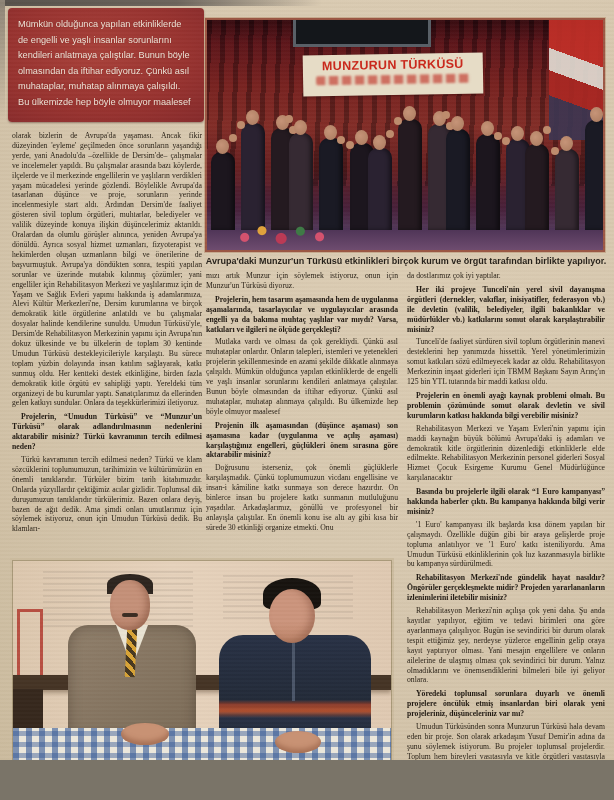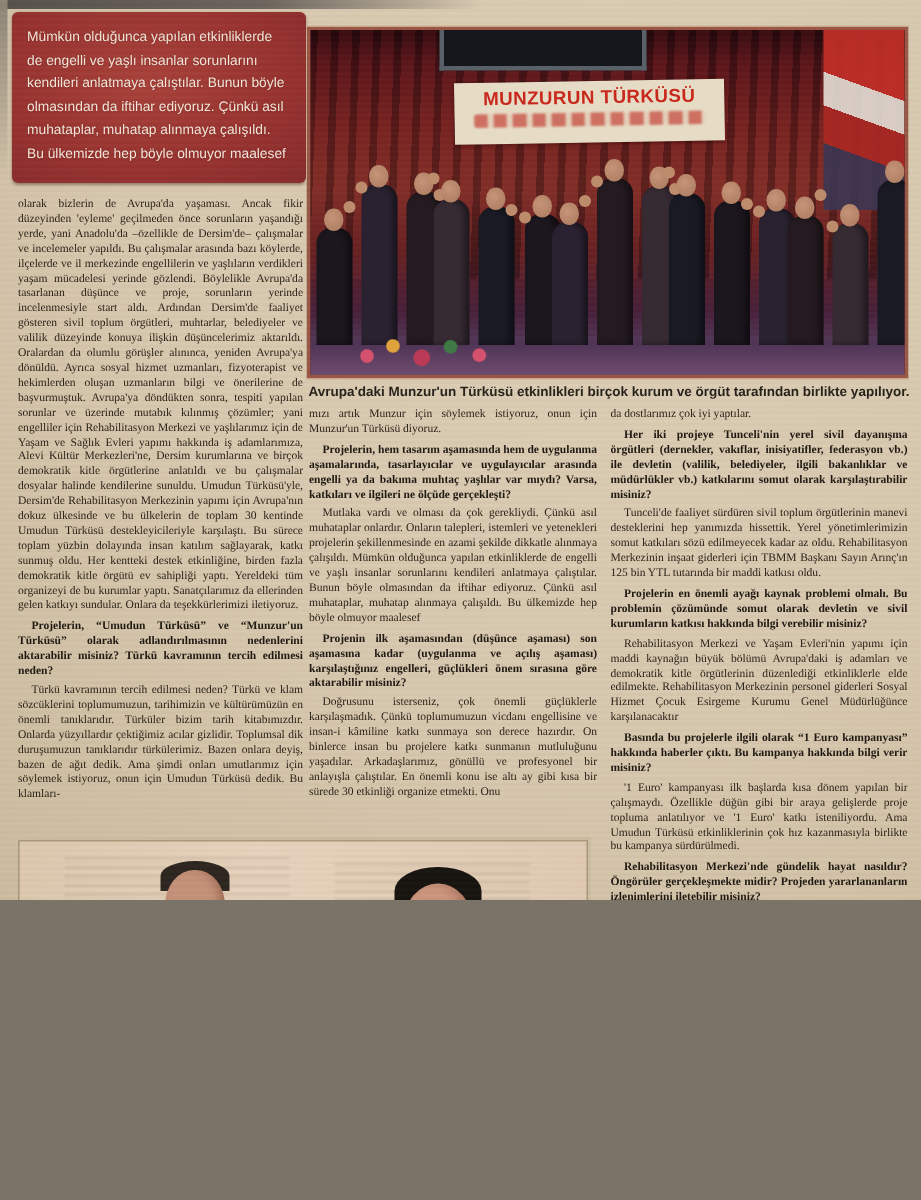--- a/index.html
+++ b/index.html
@@ -1,16 +1,16 @@
 <!DOCTYPE html>
 <html lang="tr"><head>
 <meta charset="utf-8">
 <style>
   html,body{margin:0;padding:0;background:#7a7468;}
-  .page{position:relative;width:614px;height:600px;overflow:hidden;
+  .page{position:relative;width:614px;height:760px;overflow:hidden;
     background:radial-gradient(ellipse at 65% 25%, #dccdb4 0%, #d6c7ae 55%, #cbbb9e 100%);
     font-family:"Liberation Serif","DejaVu Serif",serif;color:#241c12;}
   .page::after{content:"";position:absolute;inset:0;pointer-events:none;
     background:repeating-linear-gradient(0deg, rgba(80,60,40,.02) 0 2px, rgba(255,255,255,.02) 2px 4px);}
 
   
   .scan-strip{position:absolute;left:0;top:0;width:322px;height:6px;
     background:linear-gradient(90deg,#55504a 0%,#6b645c 55%,rgba(107,100,92,0) 100%);}
   .scan-edge{position:absolute;left:0;top:0;width:5px;height:120px;background:linear-gradient(180deg,#8d8476,rgba(141,132,118,0));}
 

